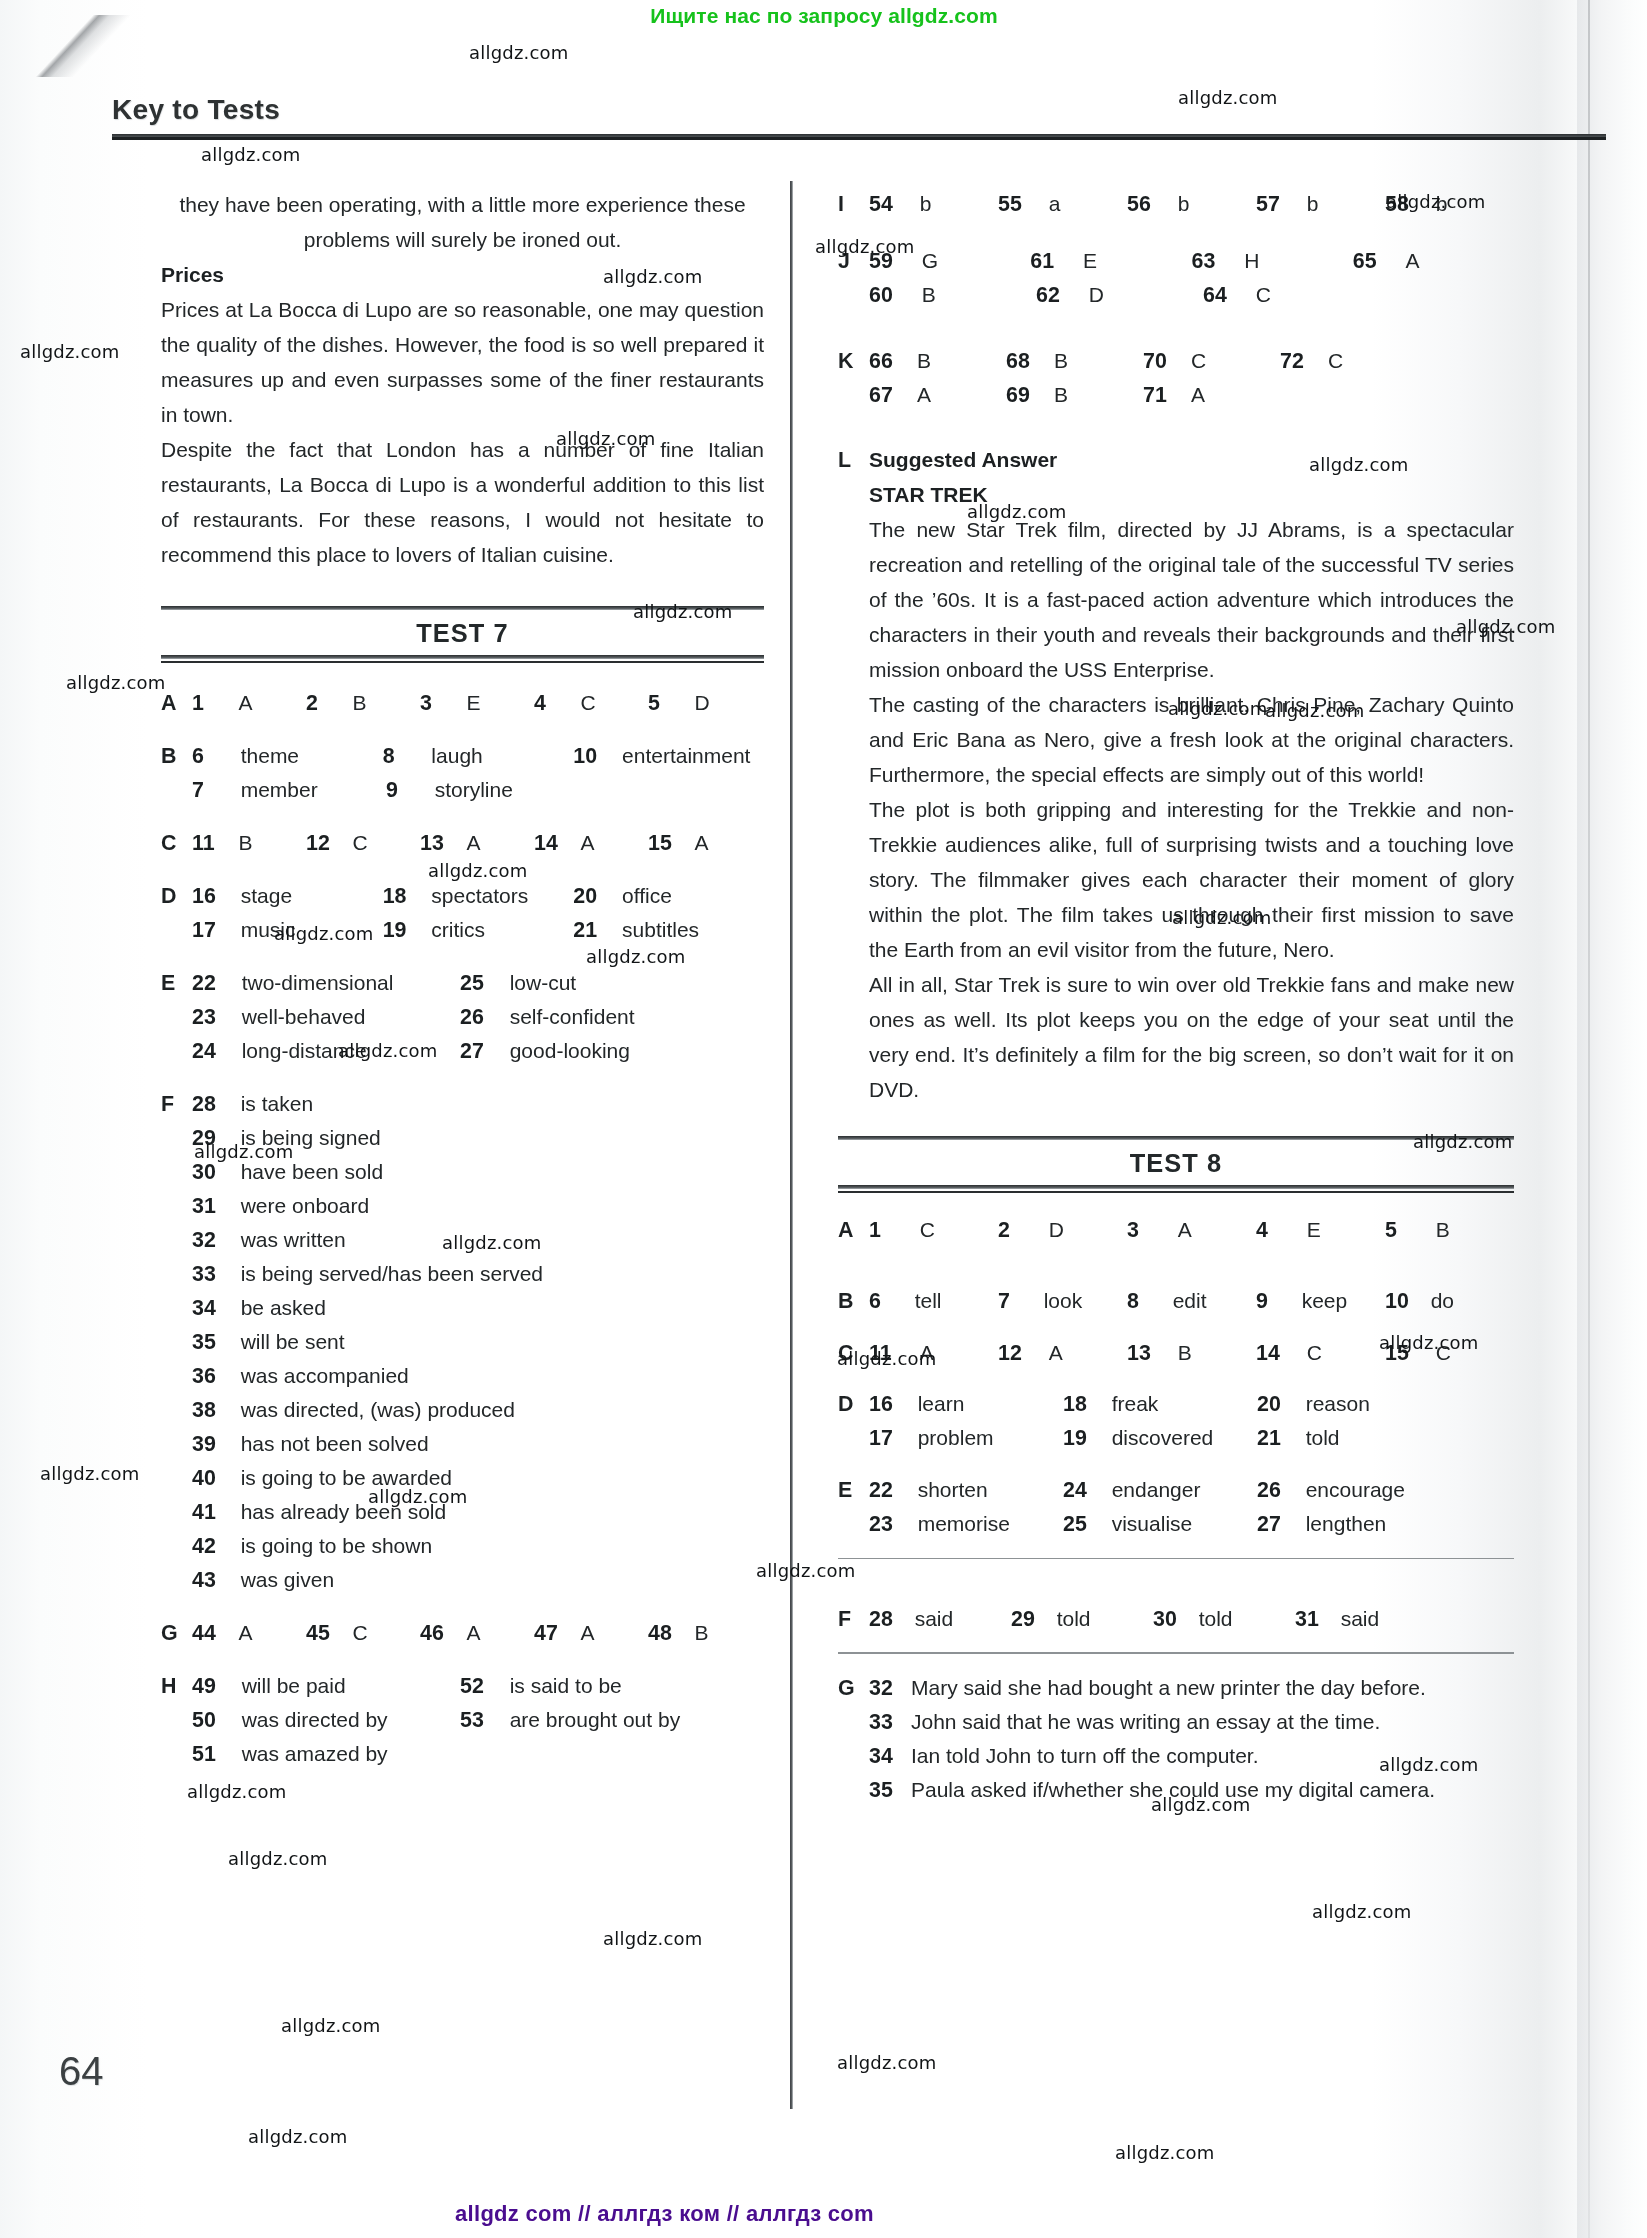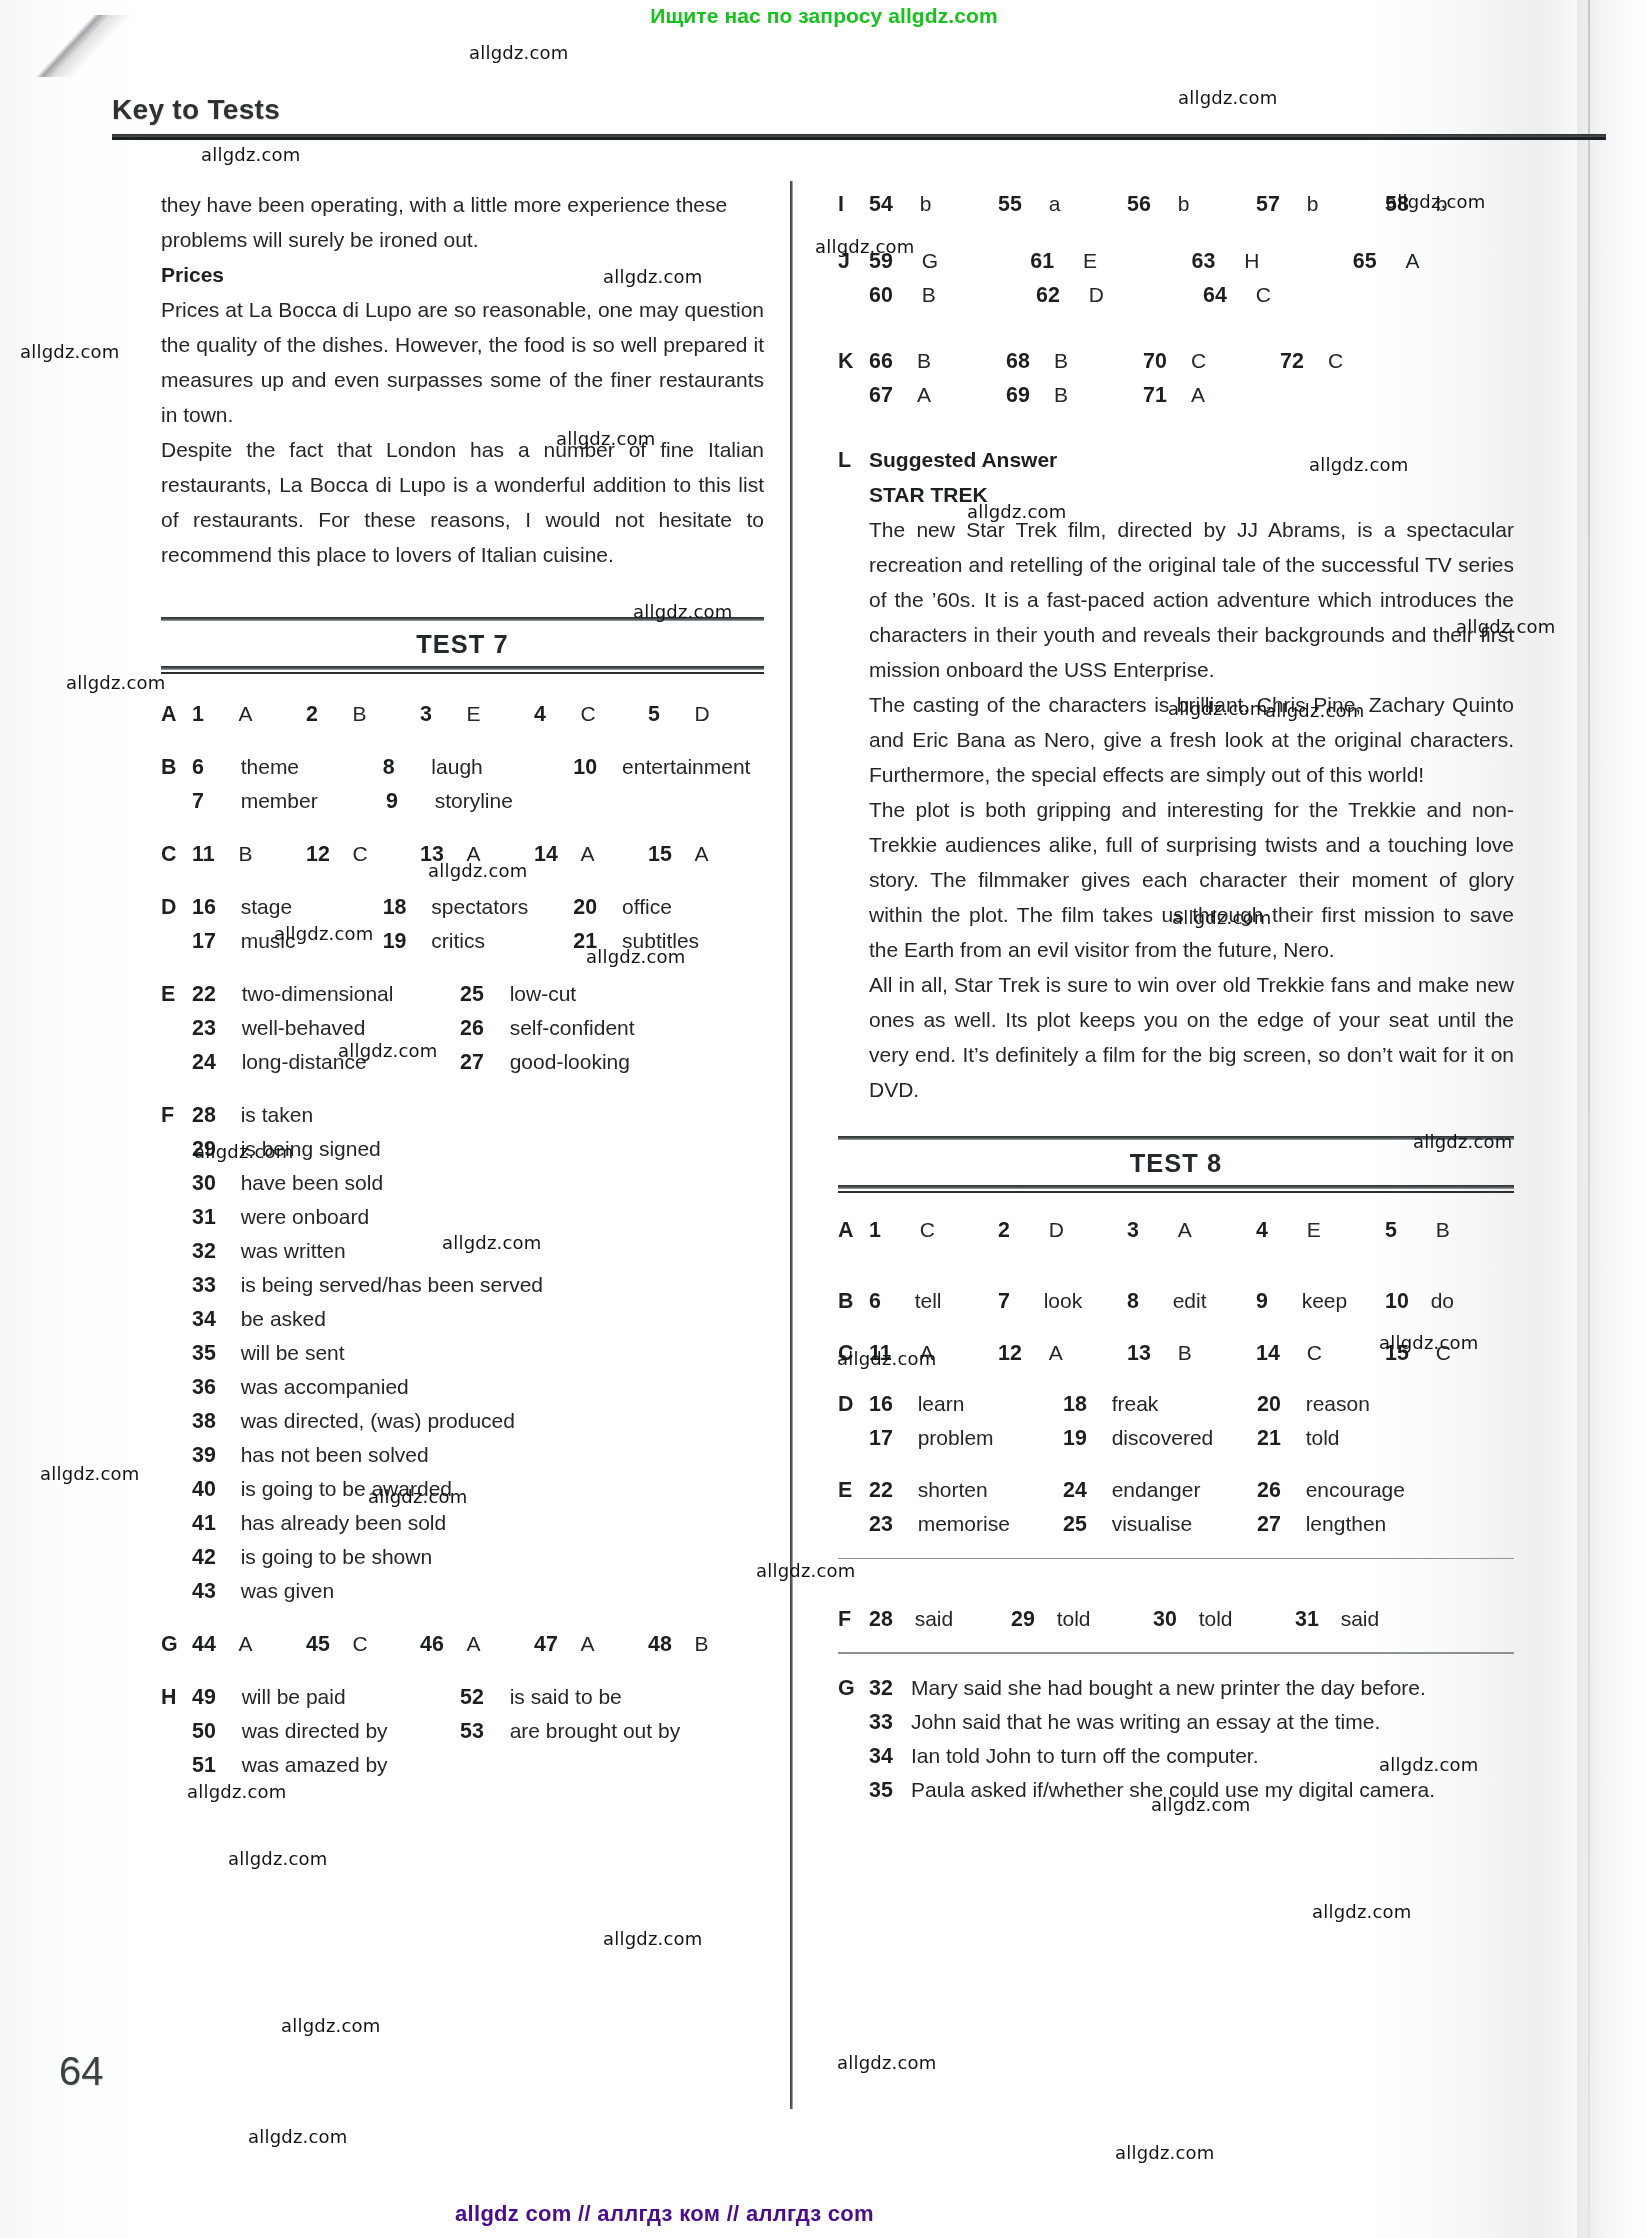--- a/index.html
+++ b/index.html
@@ -67,21 +67,21 @@
   #colL { left:161px;  width:603px; }
   #colR { left:838px; width:676px; }
 
   
   .para {
     font-size:21px; line-height:35px;
     text-align:justify;
     color:#232729;
     margin:0 0 0 0;
   }
-  .para.nojust { text-align:left; }
+  .para.nojust { text-align:center; }
   .sub { font-size:21px; font-weight:bold; line-height:35px; color:#1c2022; }
 
   
   .test-block { position:relative; margin:16px 0 0 0; }
   .rule-thick { height:4px; background:linear-gradient(180deg,#2a2e30,#54595c 60%,#a7adb1); }
   .rule-thin  { height:2px; background:#2a2e30; margin-top:2px; }
   .test-title {
     text-align:center; font-size:25.4px; font-weight:bold;
     letter-spacing:1.1px; padding:9.4px 0 6.7px 0; color:#23282a;
   }
@@ -171,21 +171,21 @@
 <div id="head-rule"></div>
 <div id="head-rule" class="b"></div>
 
 <div id="col-div"></div>
 
 <div class="col" id="colL">
     <p class="para nojust">they have been operating, with a little more experience these problems will surely be ironed out.</p>
     <div class="sub">Prices</div>
     <p class="para">Prices at La Bocca di Lupo are so reasonable, one may question the quality of the dishes. However, the food is so well prepared it measures up and even surpasses some of the finer restaurants in town.</p>
     <p class="para">Despite the fact that London has a number of fine Italian restaurants, La Bocca di Lupo is a wonderful addition to this list of restaurants. For these reasons, I would not hesitate to recommend this place to lovers of Italian cuisine.</p>
-    <div class="test-block" style="margin-top: 45px;">
+    <div class="test-block" style="margin-top: 34px;">
       <div class="rule-thick"></div>
       <div class="test-title">TEST 7</div>
       <div class="rule-thick"></div>
       <div class="rule-thin"></div>
     </div>
     <div class="grp" style="margin-top: 23px;">
       <div class="row r5">
         <div class="gl">A</div>
         <div class="cell">
           <span class="num">1</span>

